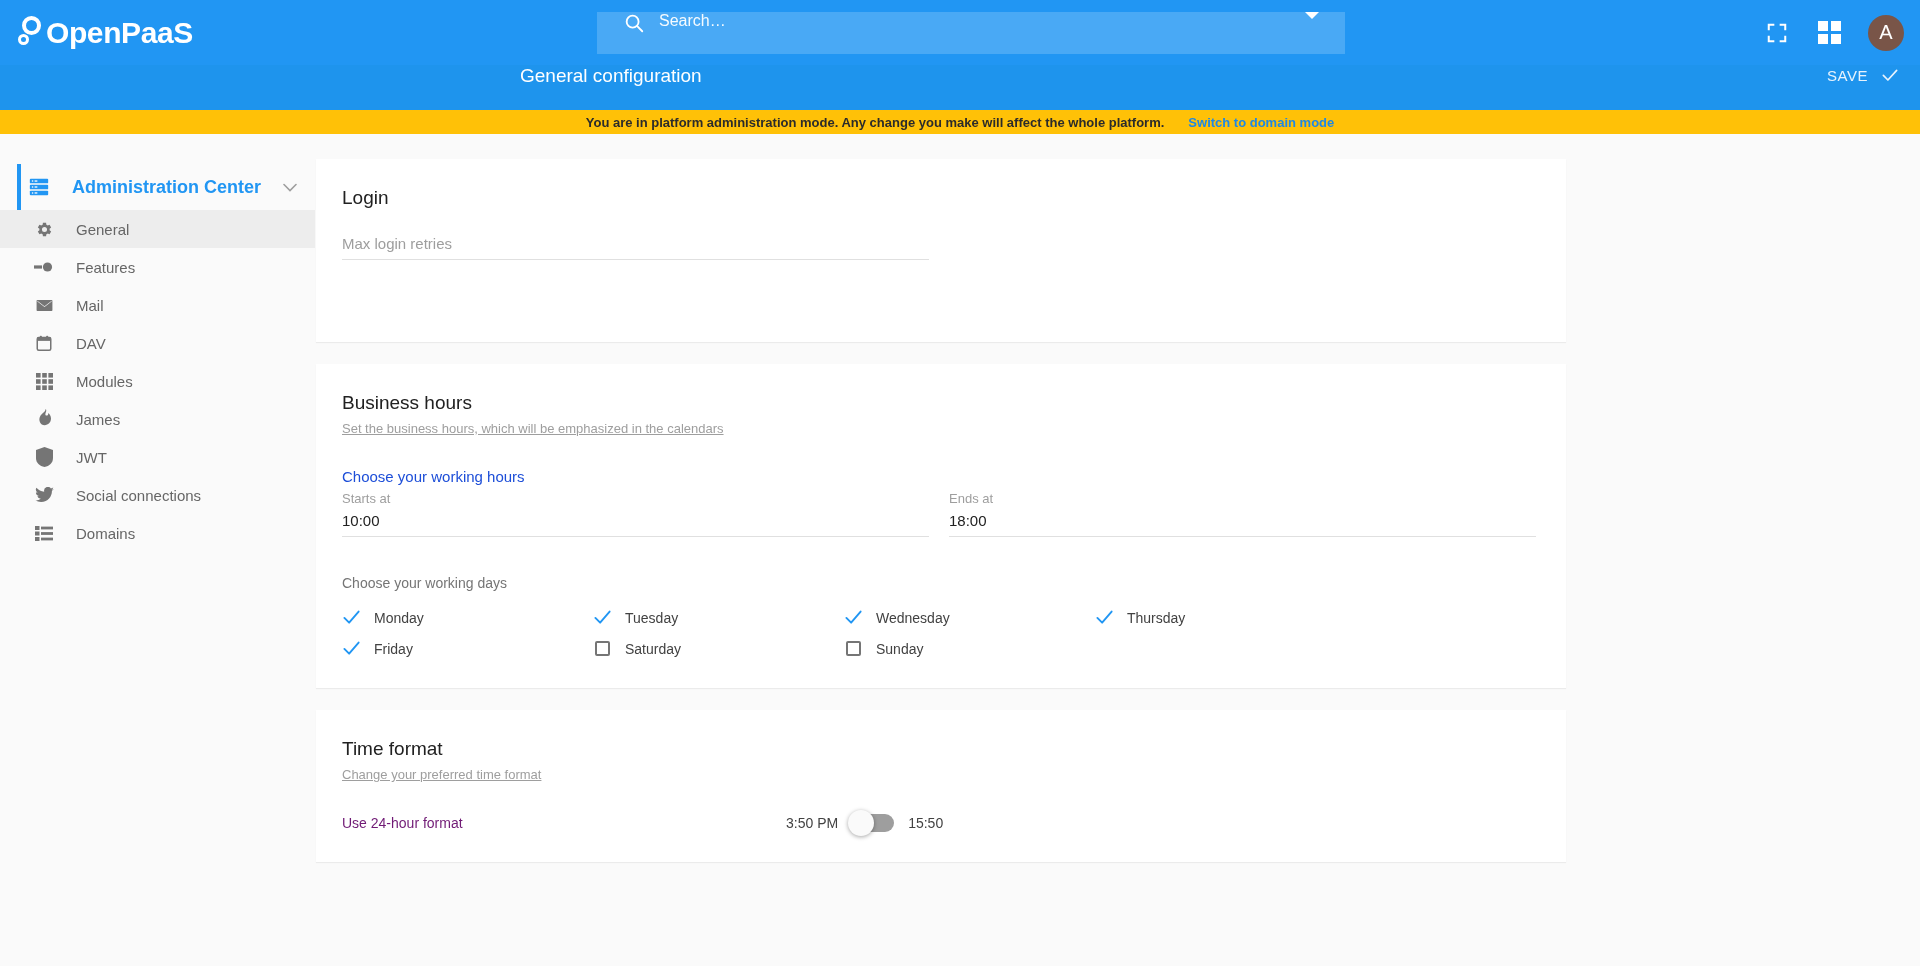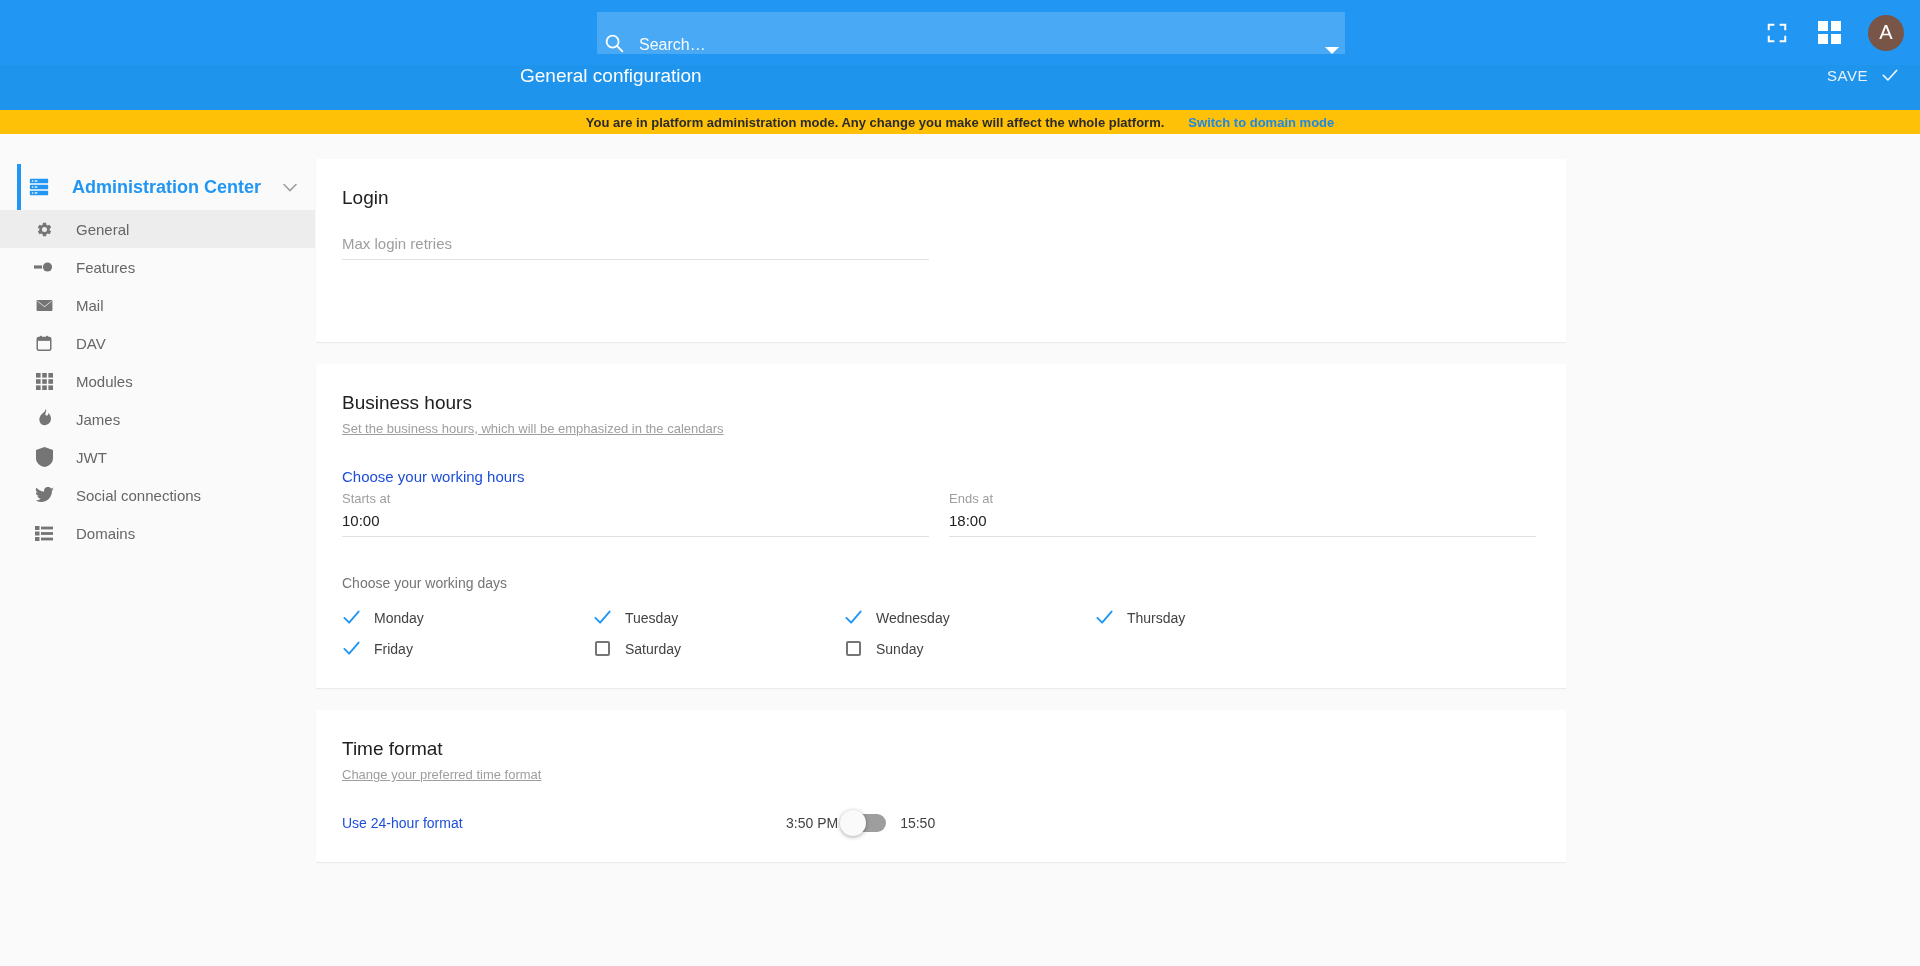--- a/index.html
+++ b/index.html
@@ -43,22 +43,22 @@
     margin-left: -8px;
   }
 
   .searchbox {
     position: absolute;
     left: 597px;
     width: 748px;
     height: 42px;
     background: rgba(255,255,255,0.18);
     display: flex;
-    align-items: flex-end;
-    padding: 0 6px;
+    align-items: flex-start;
+    padding: 0 26px;
   }
   .search-icon { width: 22px; height: 22px; flex: 0 0 auto; }
   .search-input {
     flex: 1 1 auto;
     background: transparent;
     border: none;
     outline: none;
     color: #ffffff;
     font-size: 16px;
     font-family: "Liberation Sans", sans-serif;
@@ -275,22 +275,22 @@
     width: 15px; height: 15px;
     border: 2px solid #757575;
     border-radius: 2px;
   }
 
   .timeformat-row {
     display: flex;
     align-items: center;
     margin-top: 32px;
   }
-  .tf-label { font-size: 14px; color: #1d4ed8; width: 444px; }
-  .tf-ampm { font-size: 14px; color: #424242; margin-right: 4px; }
+  .tf-label { font-size: 14px; color: #701a75; width: 444px; }
+  .tf-ampm { font-size: 14px; color: #424242; margin-right: 12px; }
   .tf-24 { font-size: 14px; color: #424242; margin-left: 14px; }
   .toggle {
     width: 44px; height: 18px;
     background: #9e9e9e;
     border-radius: 9px;
     position: relative;
     cursor: pointer;
     flex: 0 0 auto;
   }
   .toggle .knob {
@@ -299,20 +299,27 @@
     width: 26px; height: 26px;
     border-radius: 50%;
     background: #fafafa;
     box-shadow: 0 1px 4px rgba(0,0,0,0.35);
   }
 </style>
 </head>
 <body>
 
 <div class="topbar">
+  <div class="logo">
+    <div class="logo-mark">
+      <div class="logo-circle-big"></div>
+      <div class="logo-circle-small"></div>
+    </div>
+    <div class="logo-text">OpenPaaS</div>
+  </div>
 
   <div class="searchbox">
     <svg class="search-icon" viewBox="0 0 24 24">
       <circle cx="10.5" cy="10.5" r="6.5" fill="none" stroke="#ffffff" stroke-width="2"></circle>
       <line x1="15.5" y1="15.5" x2="21" y2="21" stroke="#ffffff" stroke-width="2" stroke-linecap="round"></line>
     </svg>
     <input class="search-input" type="text" placeholder="Search…" style="">
     <div class="search-caret"></div>
   </div>
 

